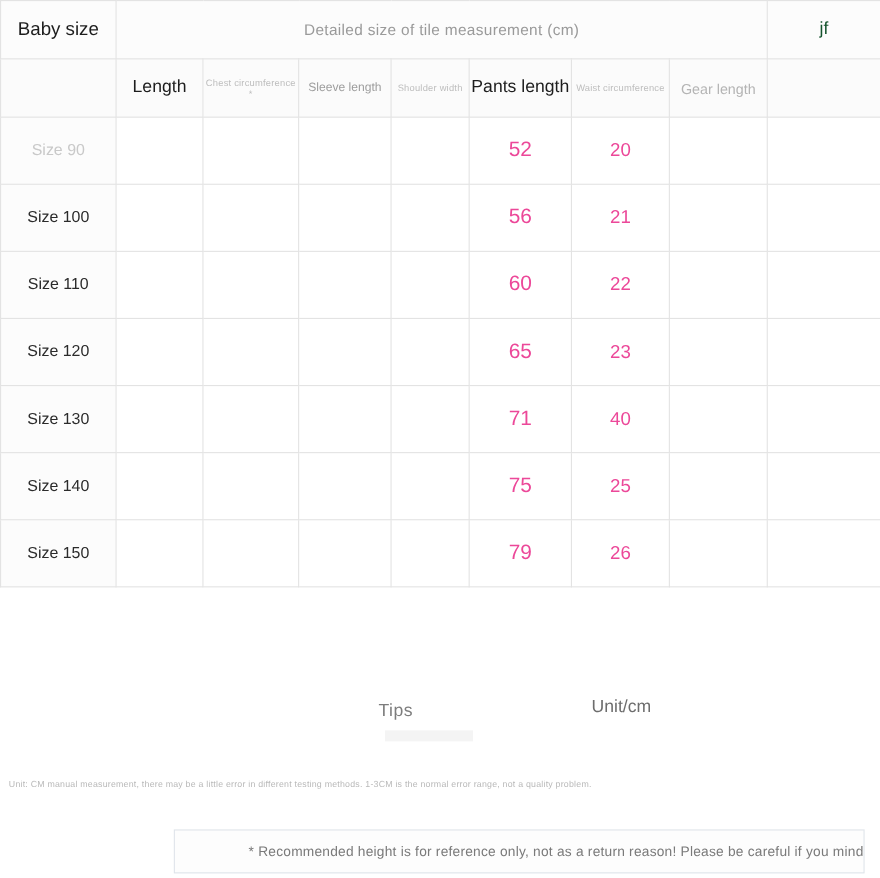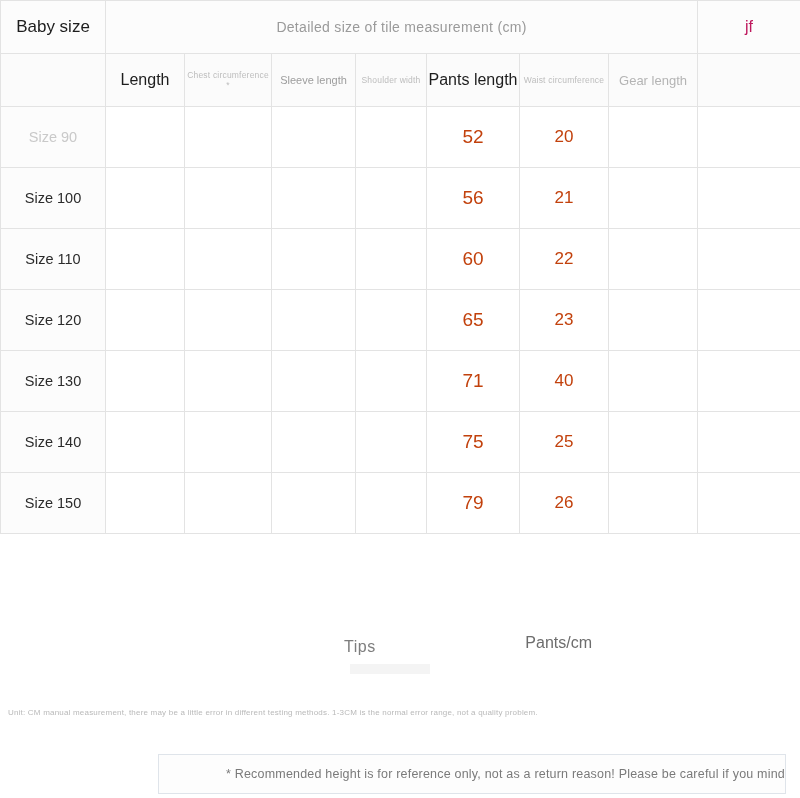--- a/index.html
+++ b/index.html
@@ -50,21 +50,21 @@
   .corner-cell {
     height: 52px;
     font-size: 17px;
     color: #1d1d1d;
     font-weight: bold;
     background: #fcfcfc;
   }
   .jf-cell {
     height: 52px;
     font-size: 16px;
-    color: #be185d;
+    color: #14532d;
     background: #fcfcfc;
     margin-top: 20px;
   }
 
   
   .colhead {
     height: 52px;
     background: #fbfbfb;
   }
   .colhead-main {
@@ -92,21 +92,21 @@
   .size-label {
     font-size: 14.5px;
     color: #2b2b2b;
     background: #fcfcfc;
   }
   .size-label.faded {
     color: #c9c9c9;
   }
   .val {
     font-size: 19px;
-    color: #c2410c;
+    color: #ec4899;
   }
   .val.small {
     font-size: 17px;
     margin-top: 28px;
   }
   .empty {
     background: #ffffff;
   }
 
   
@@ -277,20 +277,20 @@
         <td class="row-cell val">79</td>
         <td class="row-cell val small">26</td>
         <td class="row-cell empty val"></td>
         <td class="row-cell empty"></td>
       </tr>
     </tbody>
   </table>
 
   <div class="tips-underline"></div>
   <div class="tips">Tips</div>
-  <div class="unit">Pants/cm</div>
+  <div class="unit">Unit/cm</div>
   <div class="note">Unit: CM manual measurement, there may be a little error in different testing methods. 1-3CM is the normal error range, not a quality problem.</div>
 
   <div class="callout">
     <span class="callout-text">* Recommended height is for reference only, not as a return reason! Please be careful if you mind</span>
   </div>
 
 </div>
 
 </body></html>

